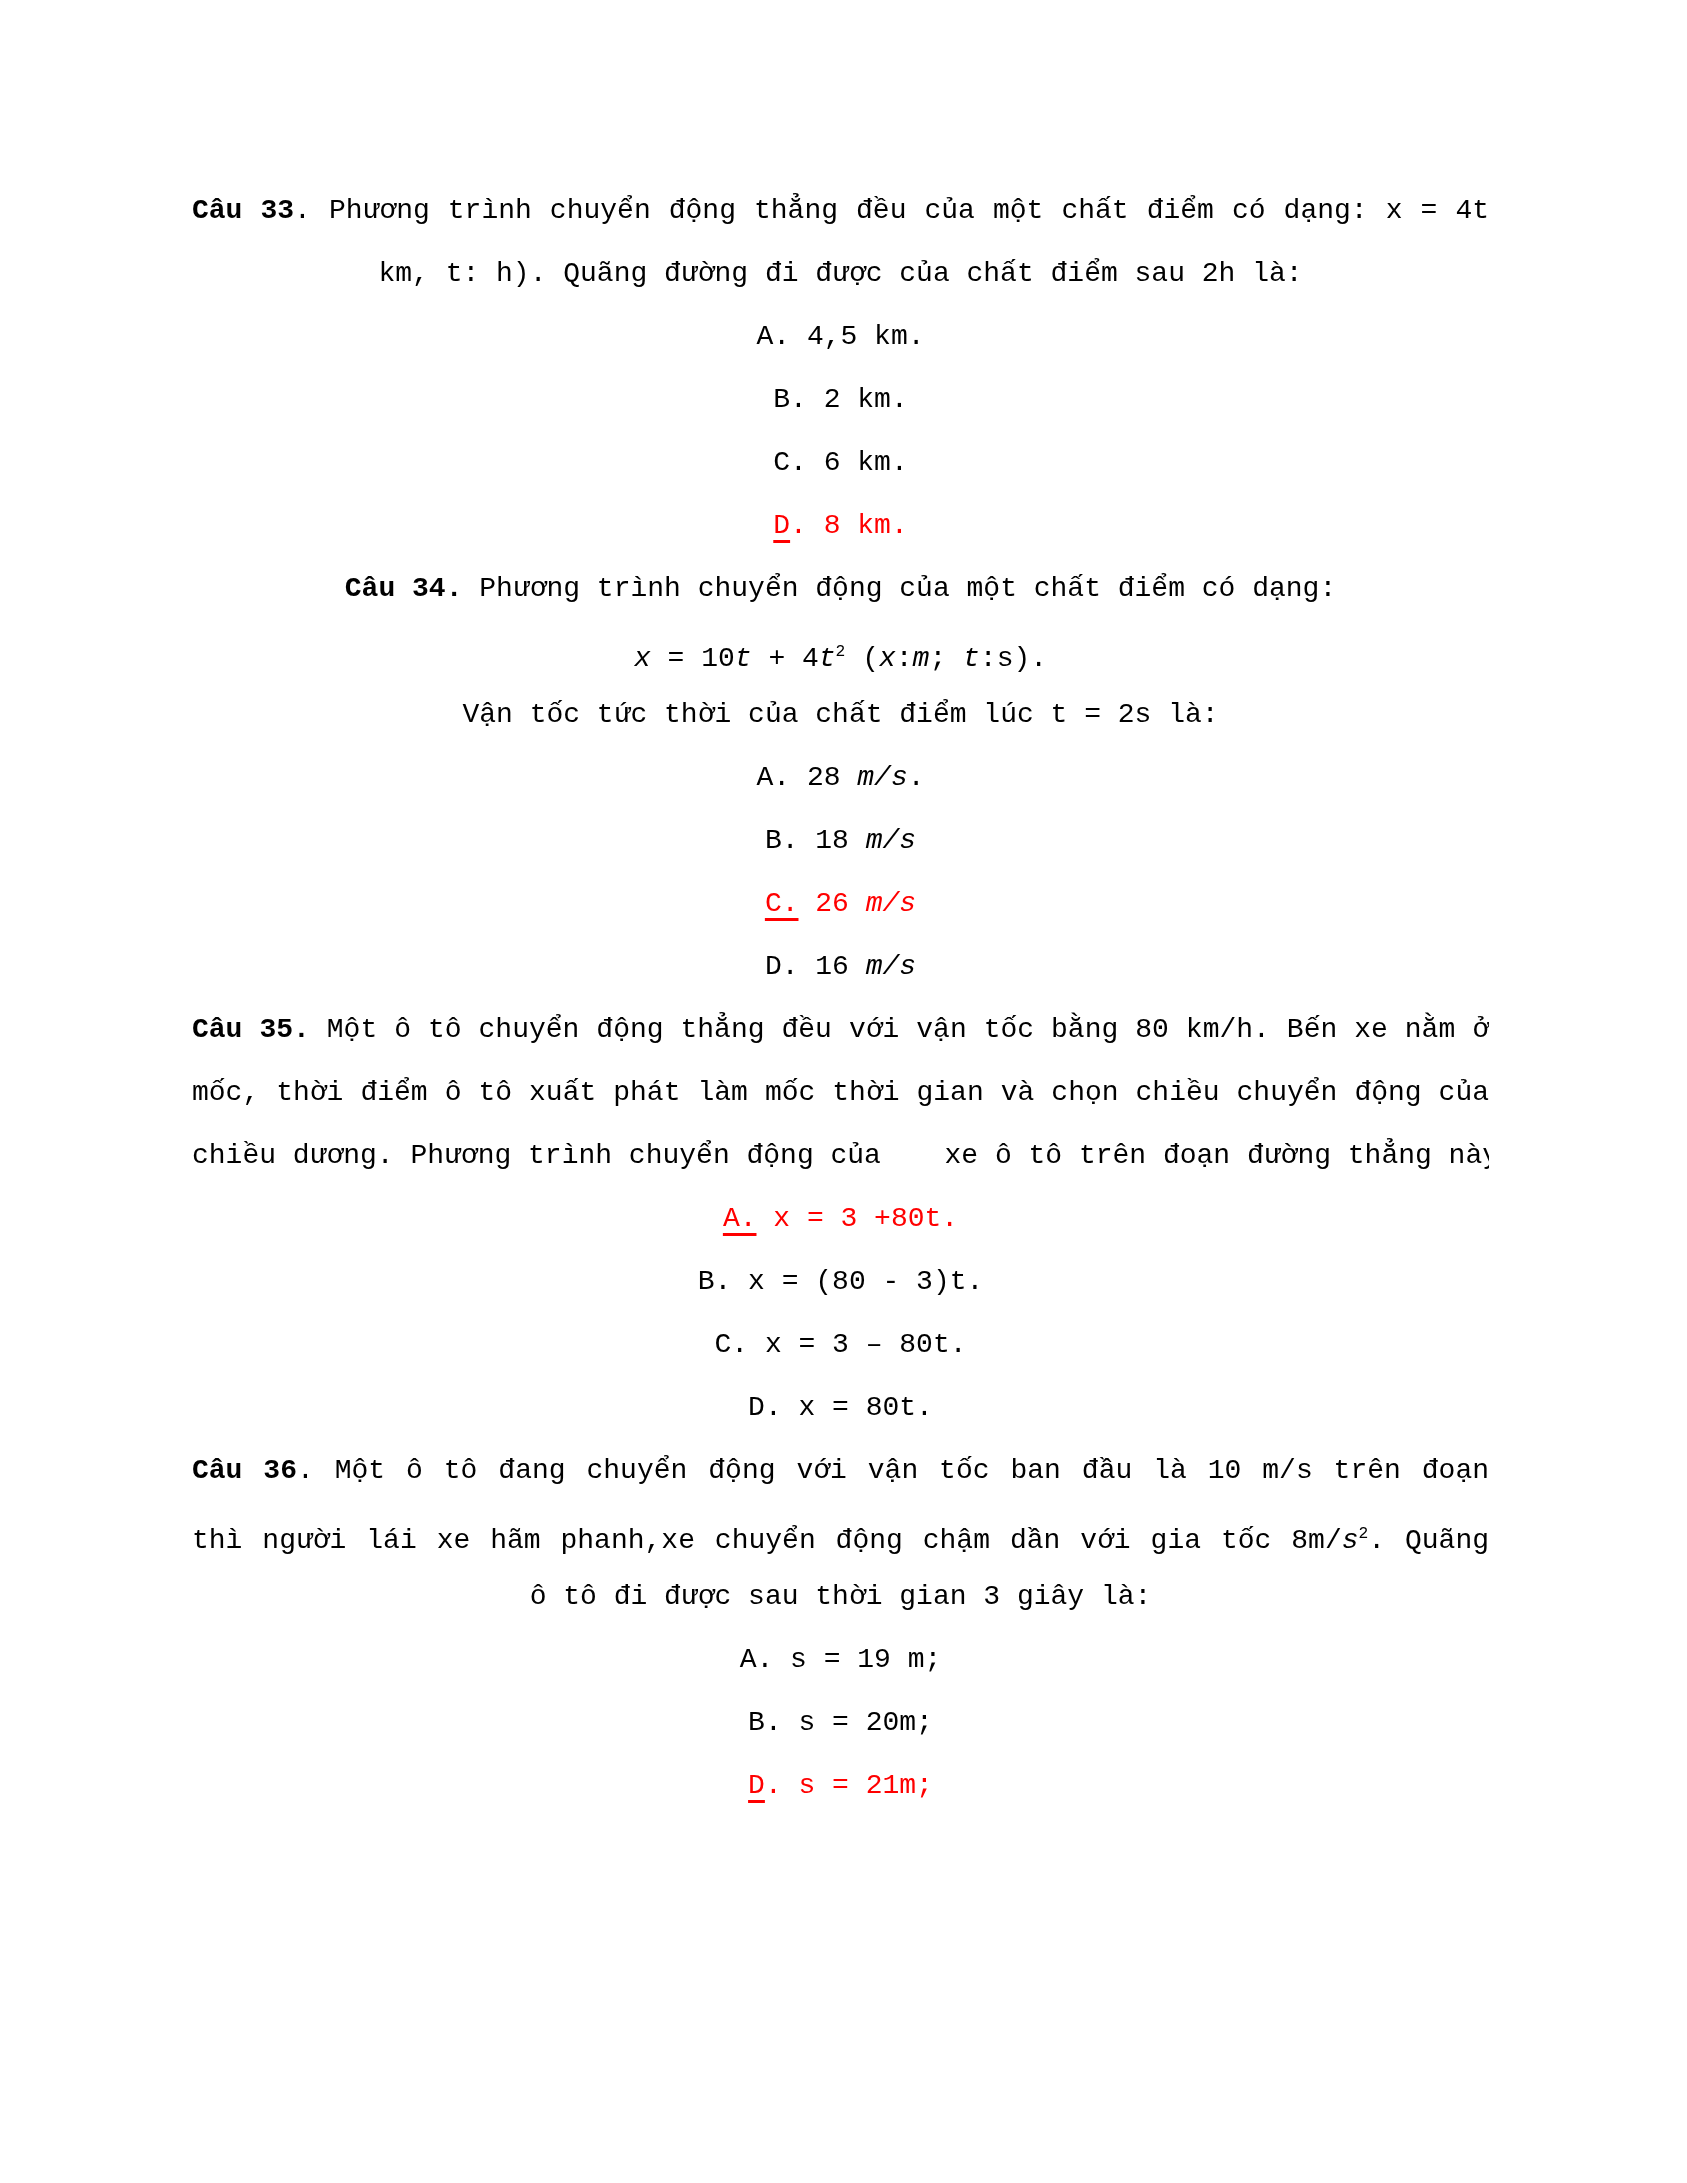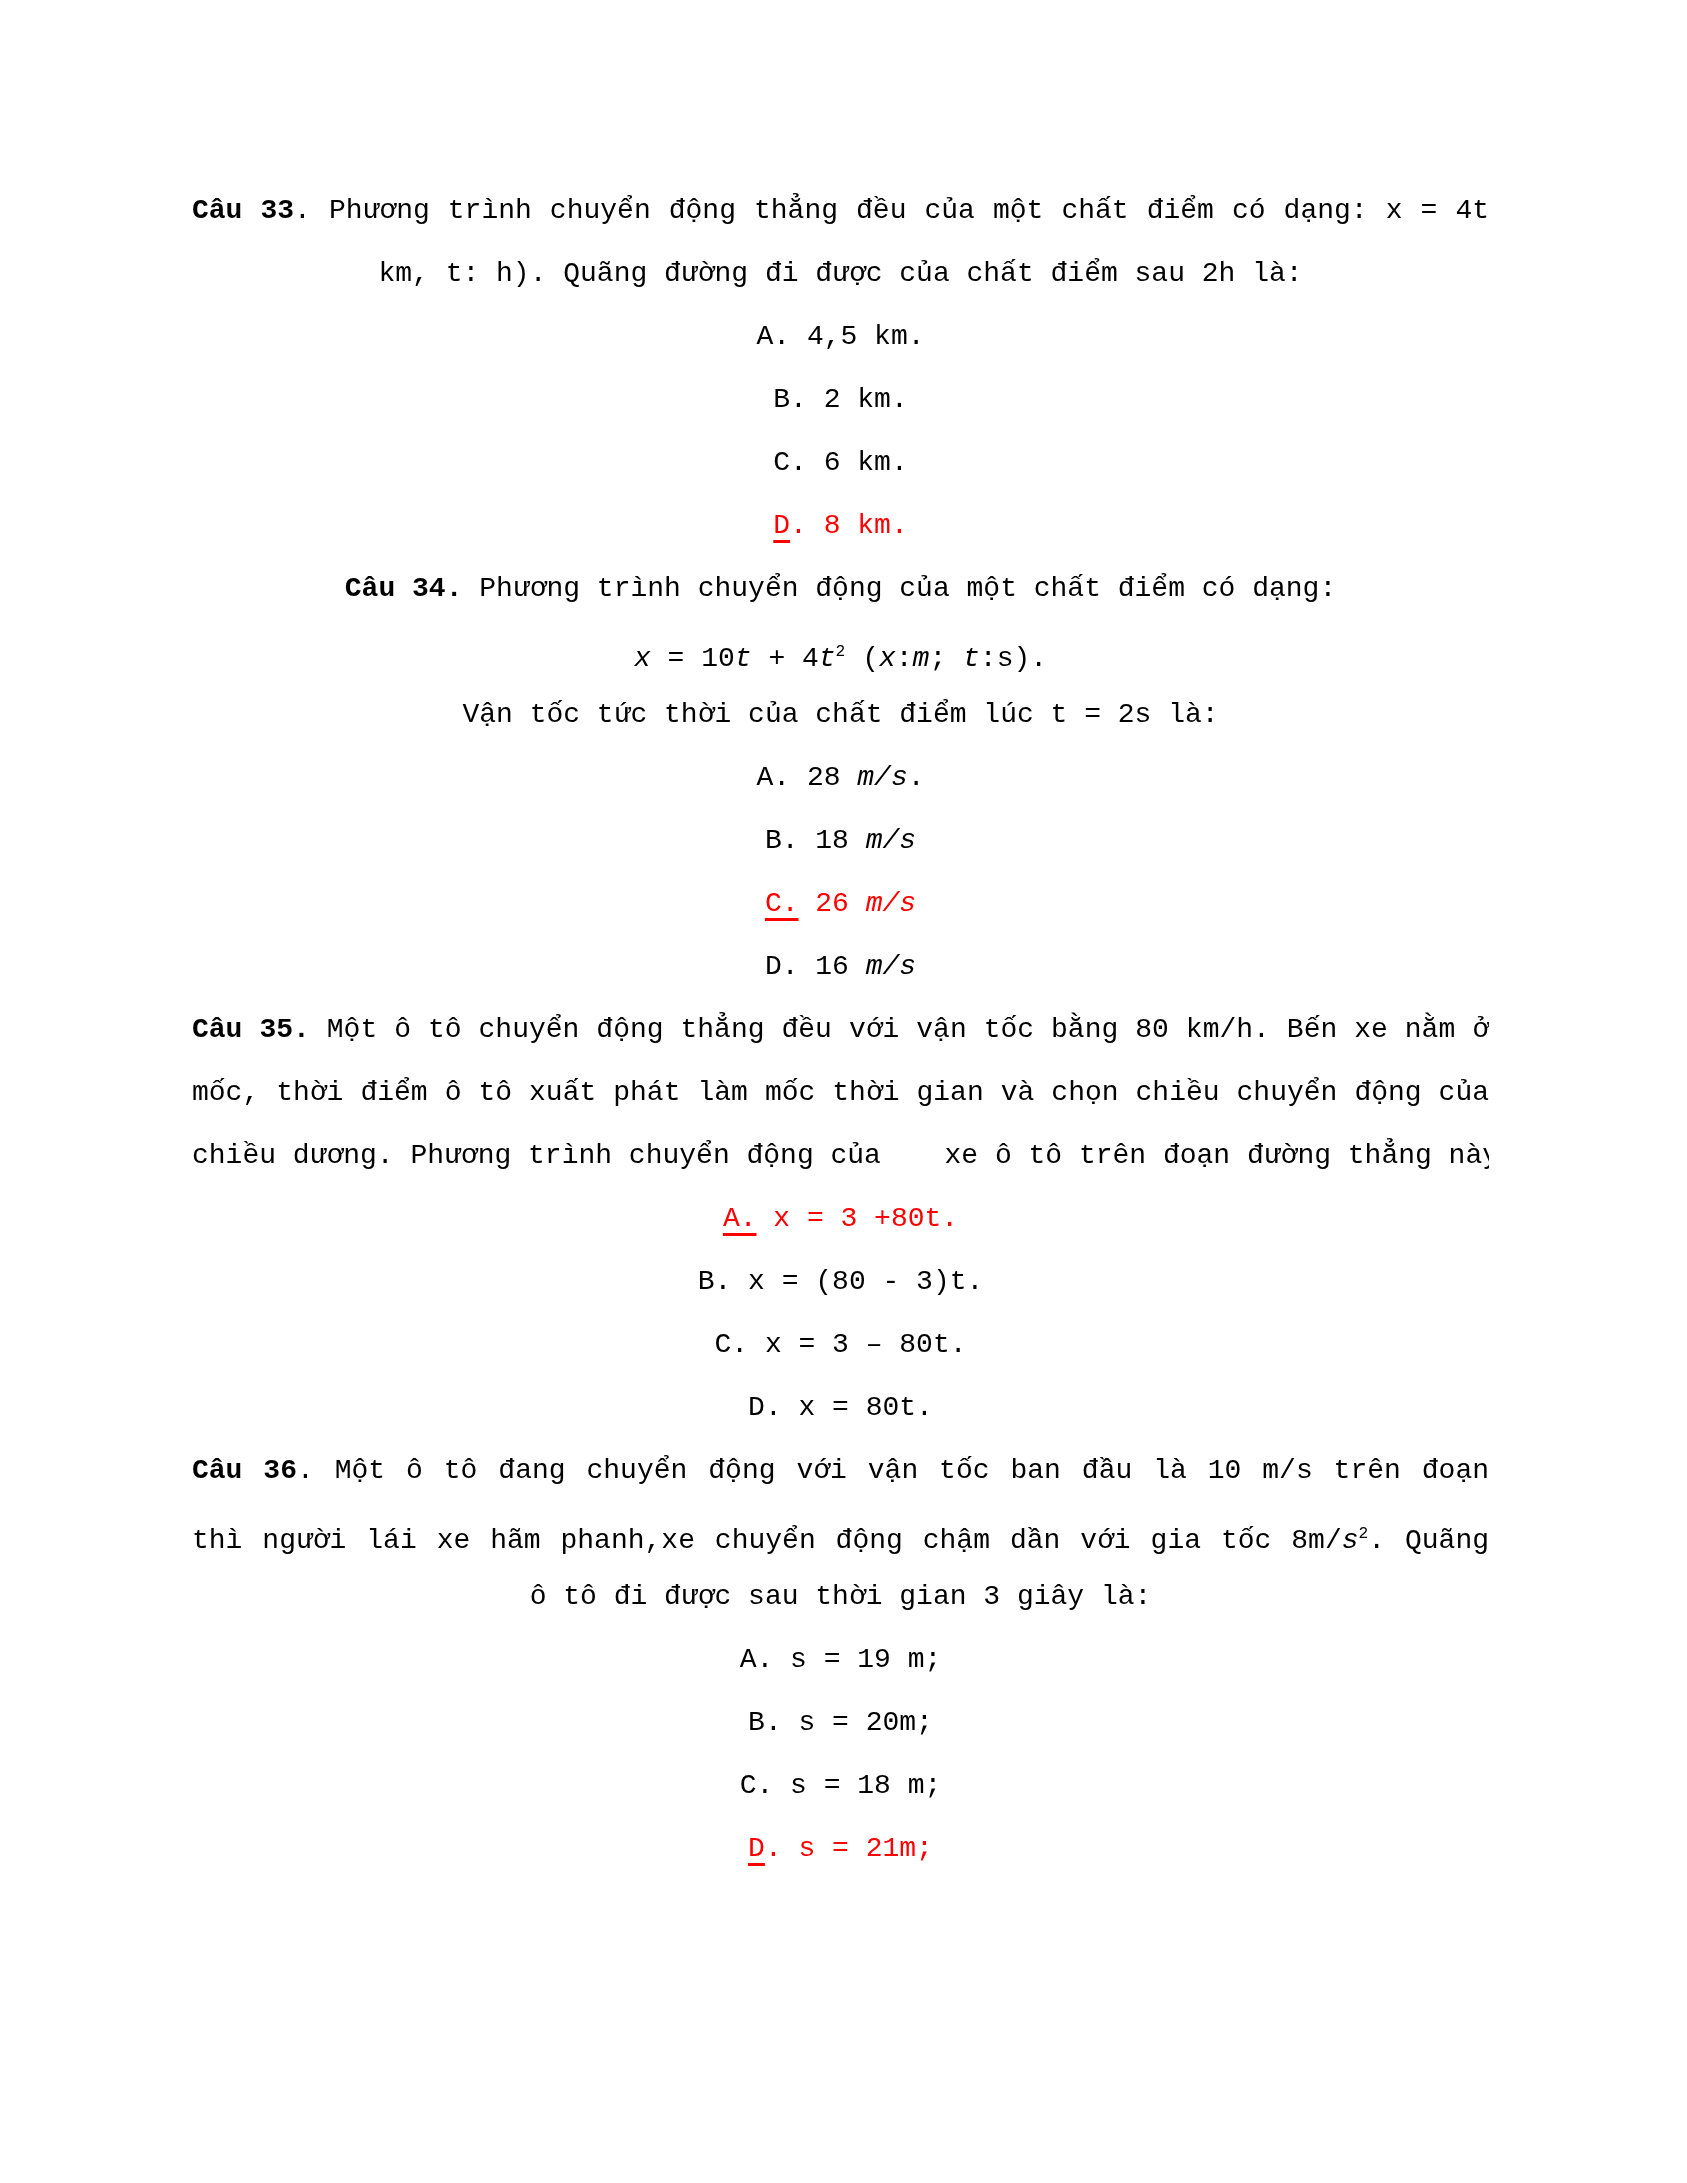--- a/index.html
+++ b/index.html
@@ -53,17 +53,16 @@
       <div class="line left"><span class="seg">chiều dương. Phương trình chuyển động của </span><span class="gap" style="width: 30px;"></span><span class="seg"> xe ô tô trên đoạn đường thẳng này là:</span></div>
       <div class="line left"><span class="seg u red">A.</span><span class="seg red"> x = 3 +80t.</span></div>
       <div class="line left"><span class="seg">B.</span><span class="seg"> x = (80 - 3)t.</span></div>
       <div class="line left"><span class="seg">C.</span><span class="seg"> x = 3 – 80t.</span></div>
       <div class="line left"><span class="seg">D.</span><span class="seg"> x = 80t.</span></div>
       <div class="line justify"><span class="seg b">Câu 36</span><span class="seg">. Một ô tô đang chuyển động với vận tốc ban đầu là 10 m/s trên đoạn đường thẳng,</span></div>
       <div class="line justify"><span class="seg">thì người lái xe hãm phanh,xe chuyển động chậm dần với gia tốc 8m/</span><span class="seg i">s</span><span class="seg sup">2</span><span class="seg">. Quãng giây mà</span></div>
       <div class="line left"><span class="seg">ô tô đi được sau thời gian 3 giây là:</span></div>
       <div class="line left"><span class="seg">A.</span><span class="seg"> s = 19 m;</span></div>
       <div class="line left"><span class="seg">B.</span><span class="seg"> s = 20m;</span></div>
-      <div class="line left"><span class="seg">C.</span><span class="seg"> s = 18 m;</span></div>
       <div class="line left"><span class="seg u red">D</span><span class="seg red">. s = 21m;</span></div>
     </div>
 </div>
 
 
 </body></html>

